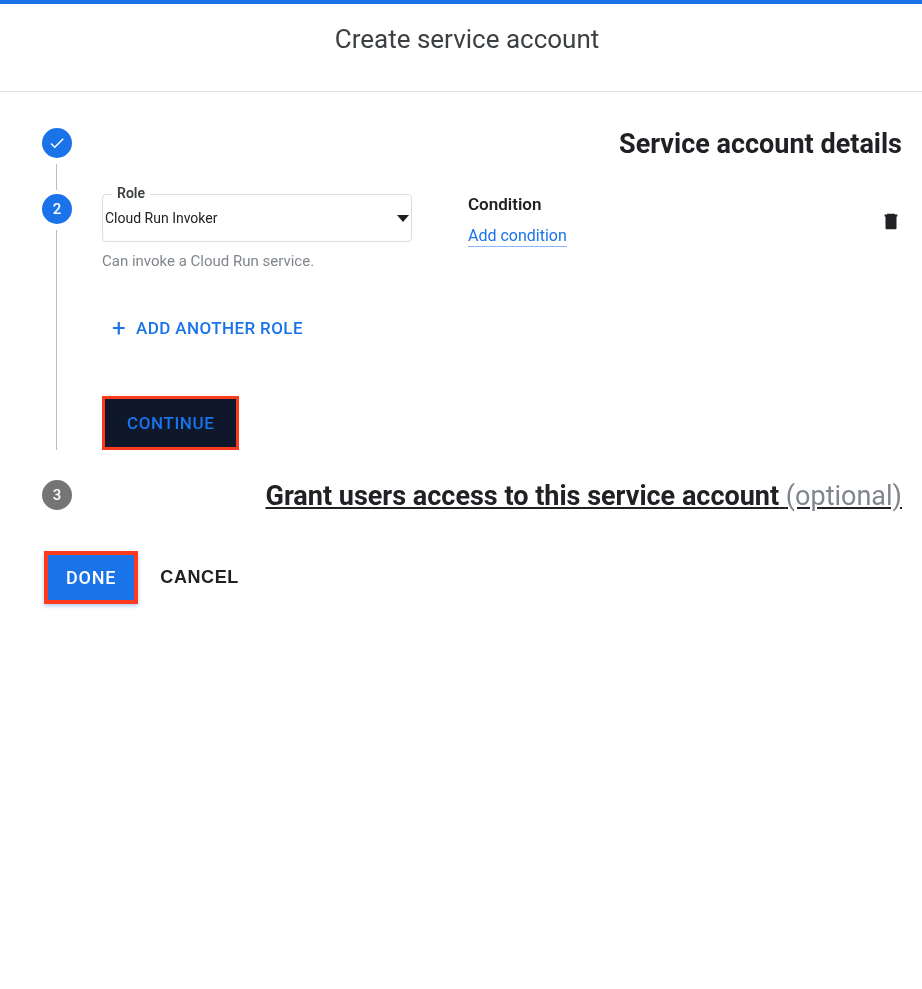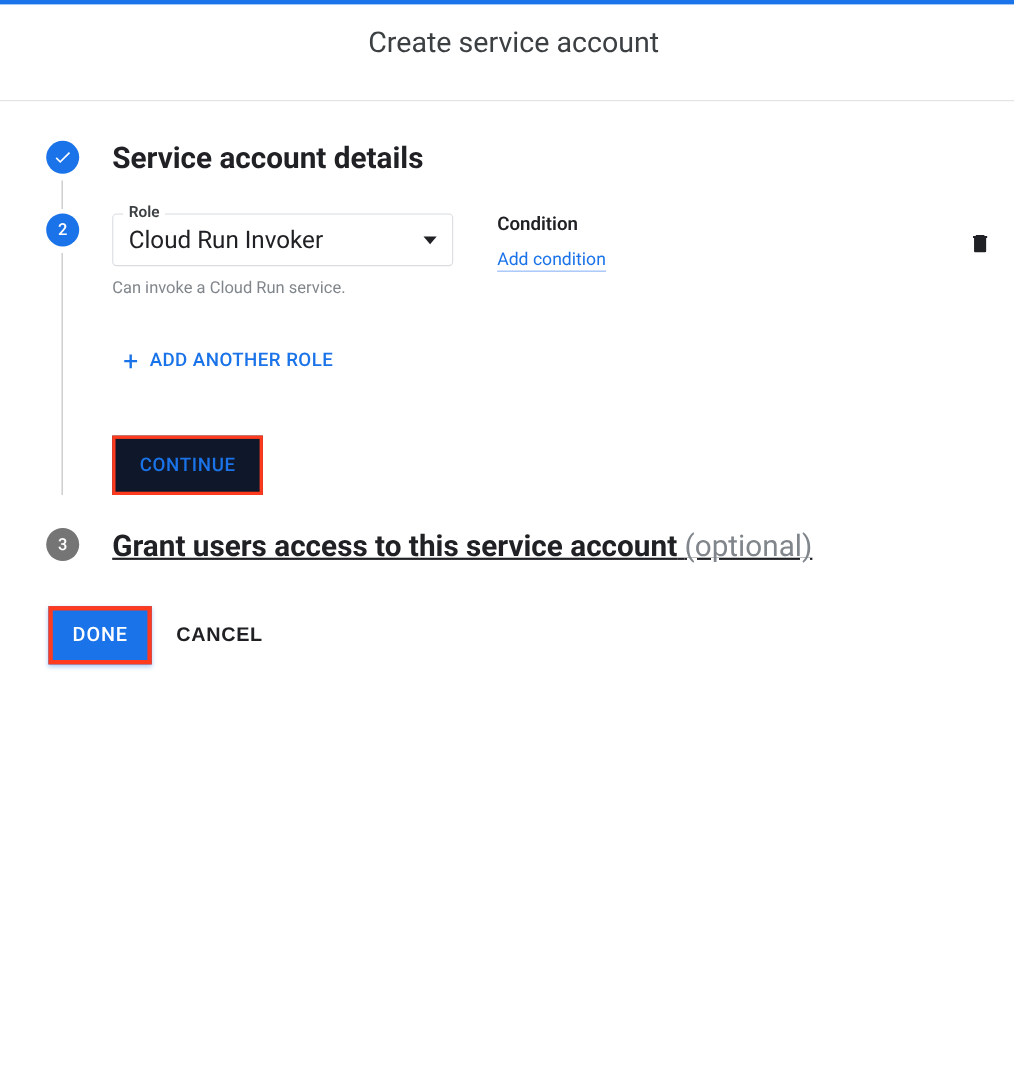--- a/index.html
+++ b/index.html
@@ -26,20 +26,21 @@
     font-weight: 400;
     color: #3c4043;
   }
   .content {
     padding: 36px 20px 20px 42px;
   }
   .step {
     display: flex;
     align-items: flex-start;
     position: relative;
+    text-align: right;
   }
   .step-icon-col {
     width: 60px;
     flex: 0 0 60px;
     display: flex;
     flex-direction: column;
     align-items: flex-start;
   }
   .circle {
     width: 30px;
@@ -102,21 +103,21 @@
   .link {
     color: #1a73e8;
     text-decoration: none;
     border-bottom: 1px solid #8ab4f8;
     padding-bottom: 1px;
     cursor: pointer;
   }
   .role-row {
     display: flex;
     align-items: flex-start;
-    gap: 40px;
+    gap: 56px;
   }
   .role-field {
     position: relative;
     width: 310px;
   }
   .role-label {
     position: absolute;
     top: -9px;
     left: 10px;
     background: #fff;
@@ -125,22 +126,22 @@
     font-weight: 600;
     color: #3c4043;
   }
   .role-select {
     border: 1px solid #dadce0;
     border-radius: 4px;
     height: 48px;
     display: flex;
     align-items: center;
     justify-content: space-between;
-    padding: 0 14px;
-    font-size: 22px;
+    padding: 0 2px;
+    font-size: 14px;
     color: #202124;
     cursor: pointer;
   }
   .role-select .caret {
     width: 0; height: 0;
     border-left: 6px solid transparent;
     border-right: 6px solid transparent;
     border-top: 7px solid #202124;
   }
   .role-help {

